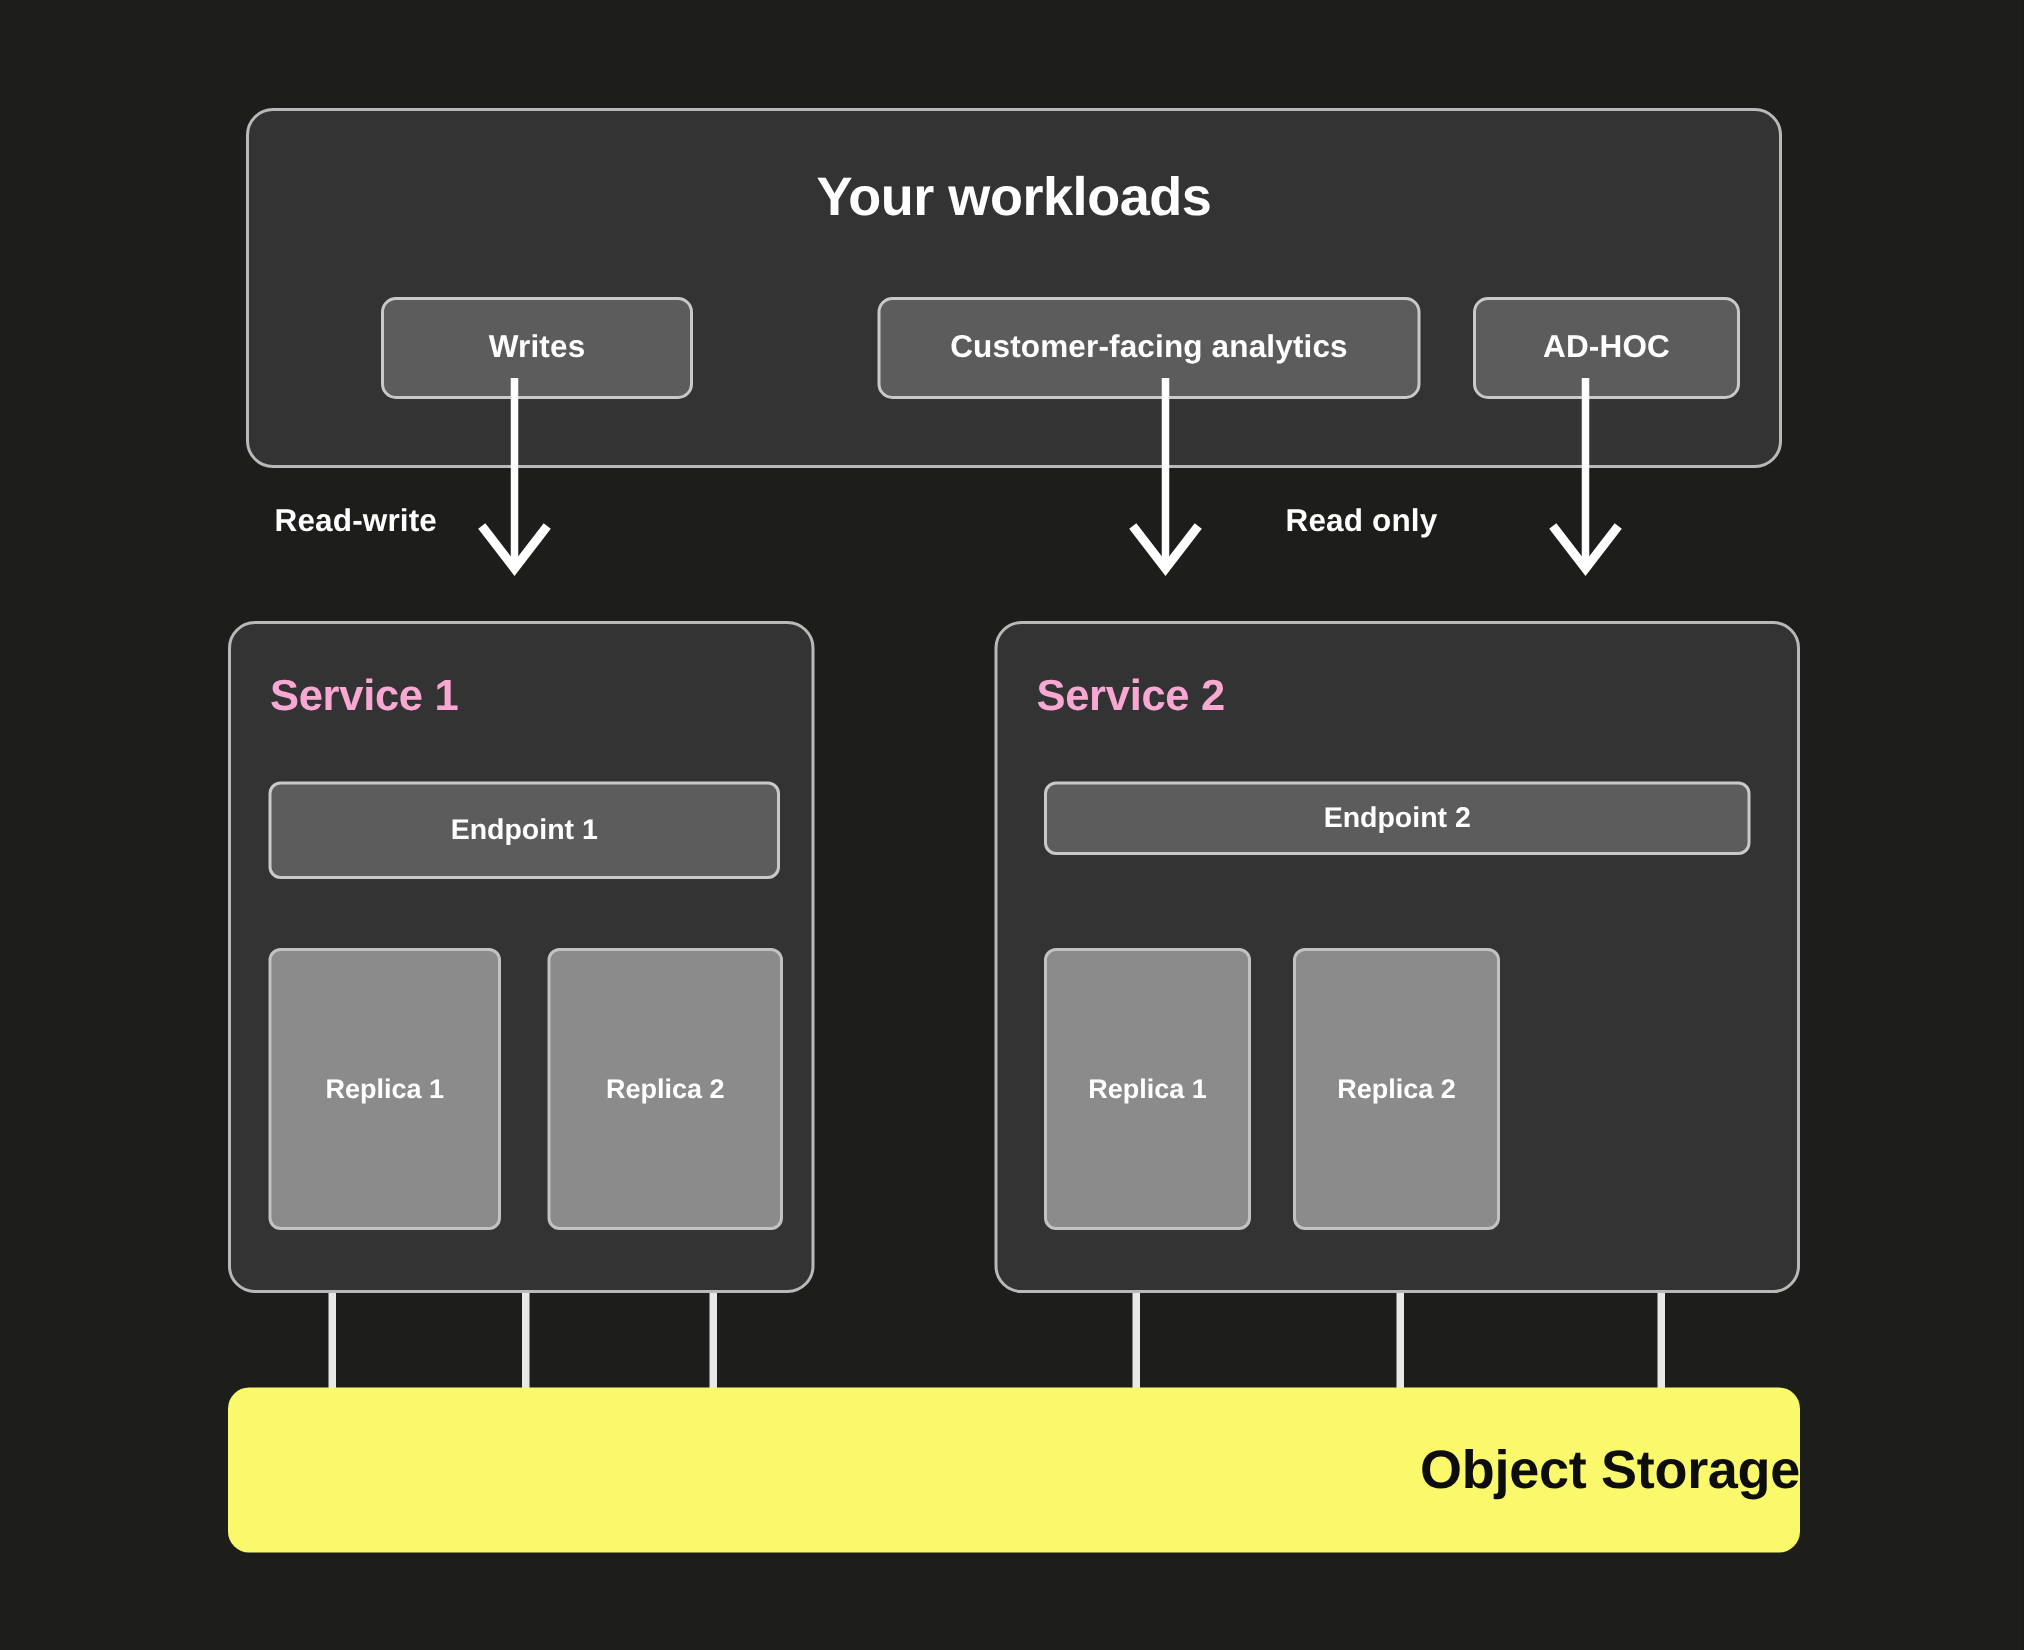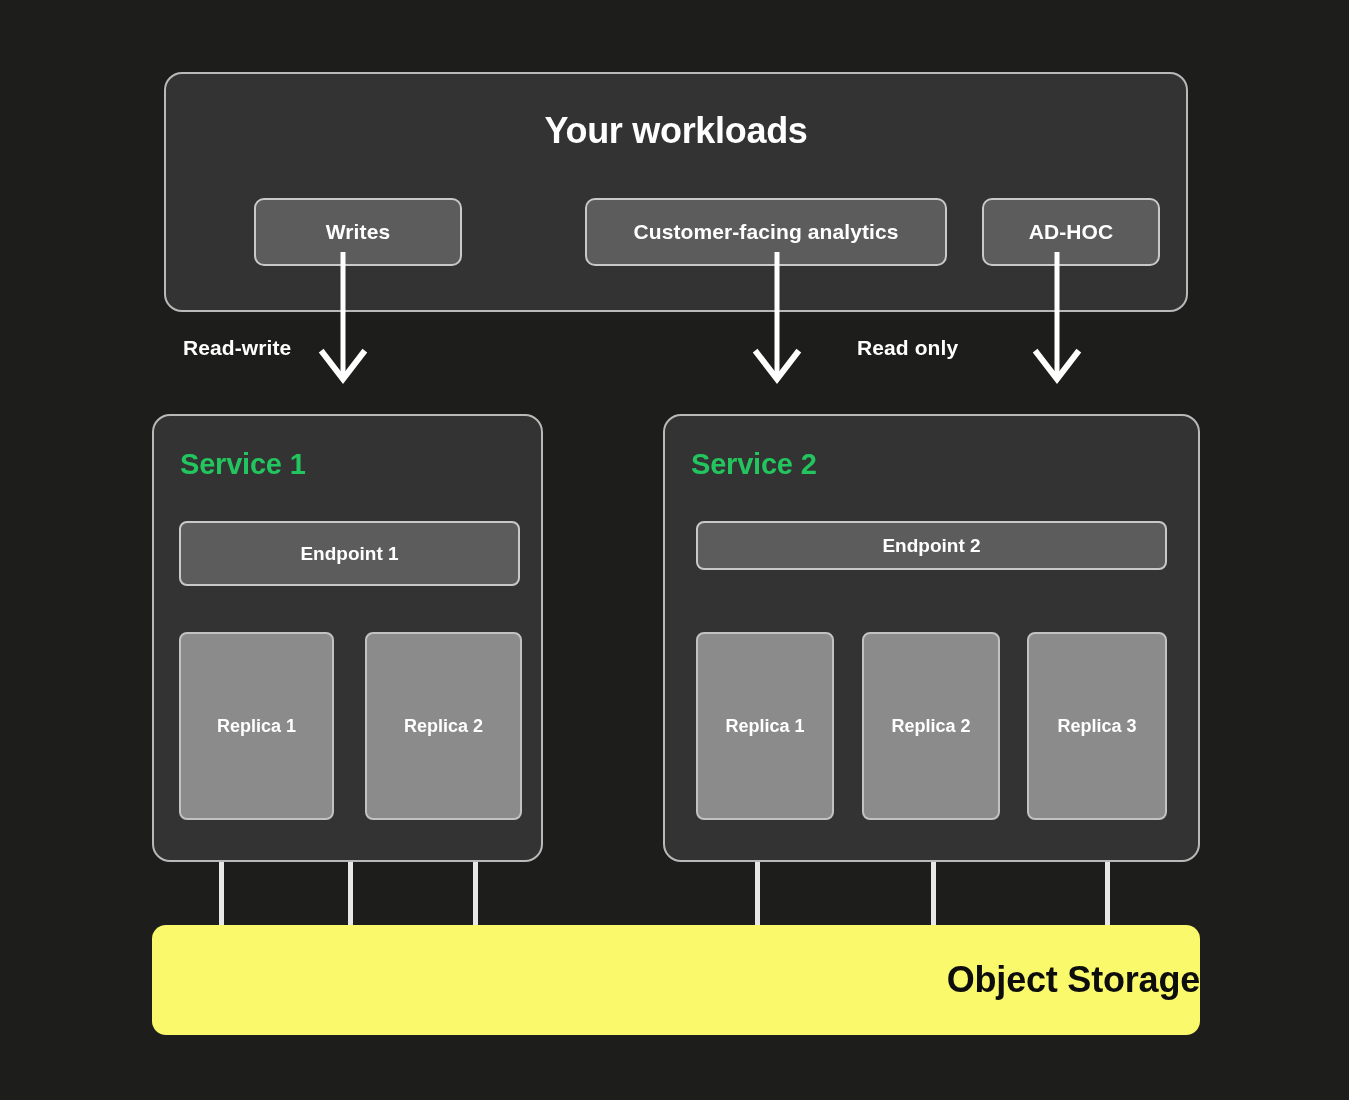--- a/index.html
+++ b/index.html
@@ -92,21 +92,21 @@
   #label-read-only  { left: 857px; top: 336px; }
 
   
   #service1-panel { left: 152px;  top: 414px; width: 391px; height: 448px; }
   #service2-panel { left: 663px;  top: 414px; width: 537px; height: 448px; }
 
   .service-title {
     position: absolute;
     left: 26px;
     top: 32px;
-    color: #22c55e;
+    color: #f9a8d4;
     font-size: 29px;
     font-weight: bold;
     letter-spacing: -0.2px;
   }
 
   .endpoint {
     position: absolute;
     background: #5c5c5c;
     border: 2px solid #c9c9c9;
     border-radius: 8px;
@@ -238,23 +238,20 @@
     <div class="endpoint" id="endpoint2">
       <span>Endpoint 2</span>
     </div>
 
     <div class="replica" id="s2-replica1">
       <span>Replica 1</span>
     </div>
     <div class="replica" id="s2-replica2">
       <span>Replica 2</span>
     </div>
-    <div class="replica" id="s2-replica3">
-      <span>Replica 3</span>
-    </div>
   </div>
 
   <div class="connector" style="left:219px"></div>
   <div class="connector" style="left:348px"></div>
   <div class="connector" style="left:473px"></div>
   <div class="connector" style="left:755px"></div>
   <div class="connector" style="left:931px"></div>
   <div class="connector" style="left:1105px"></div>
 
   <div id="object-storage">

